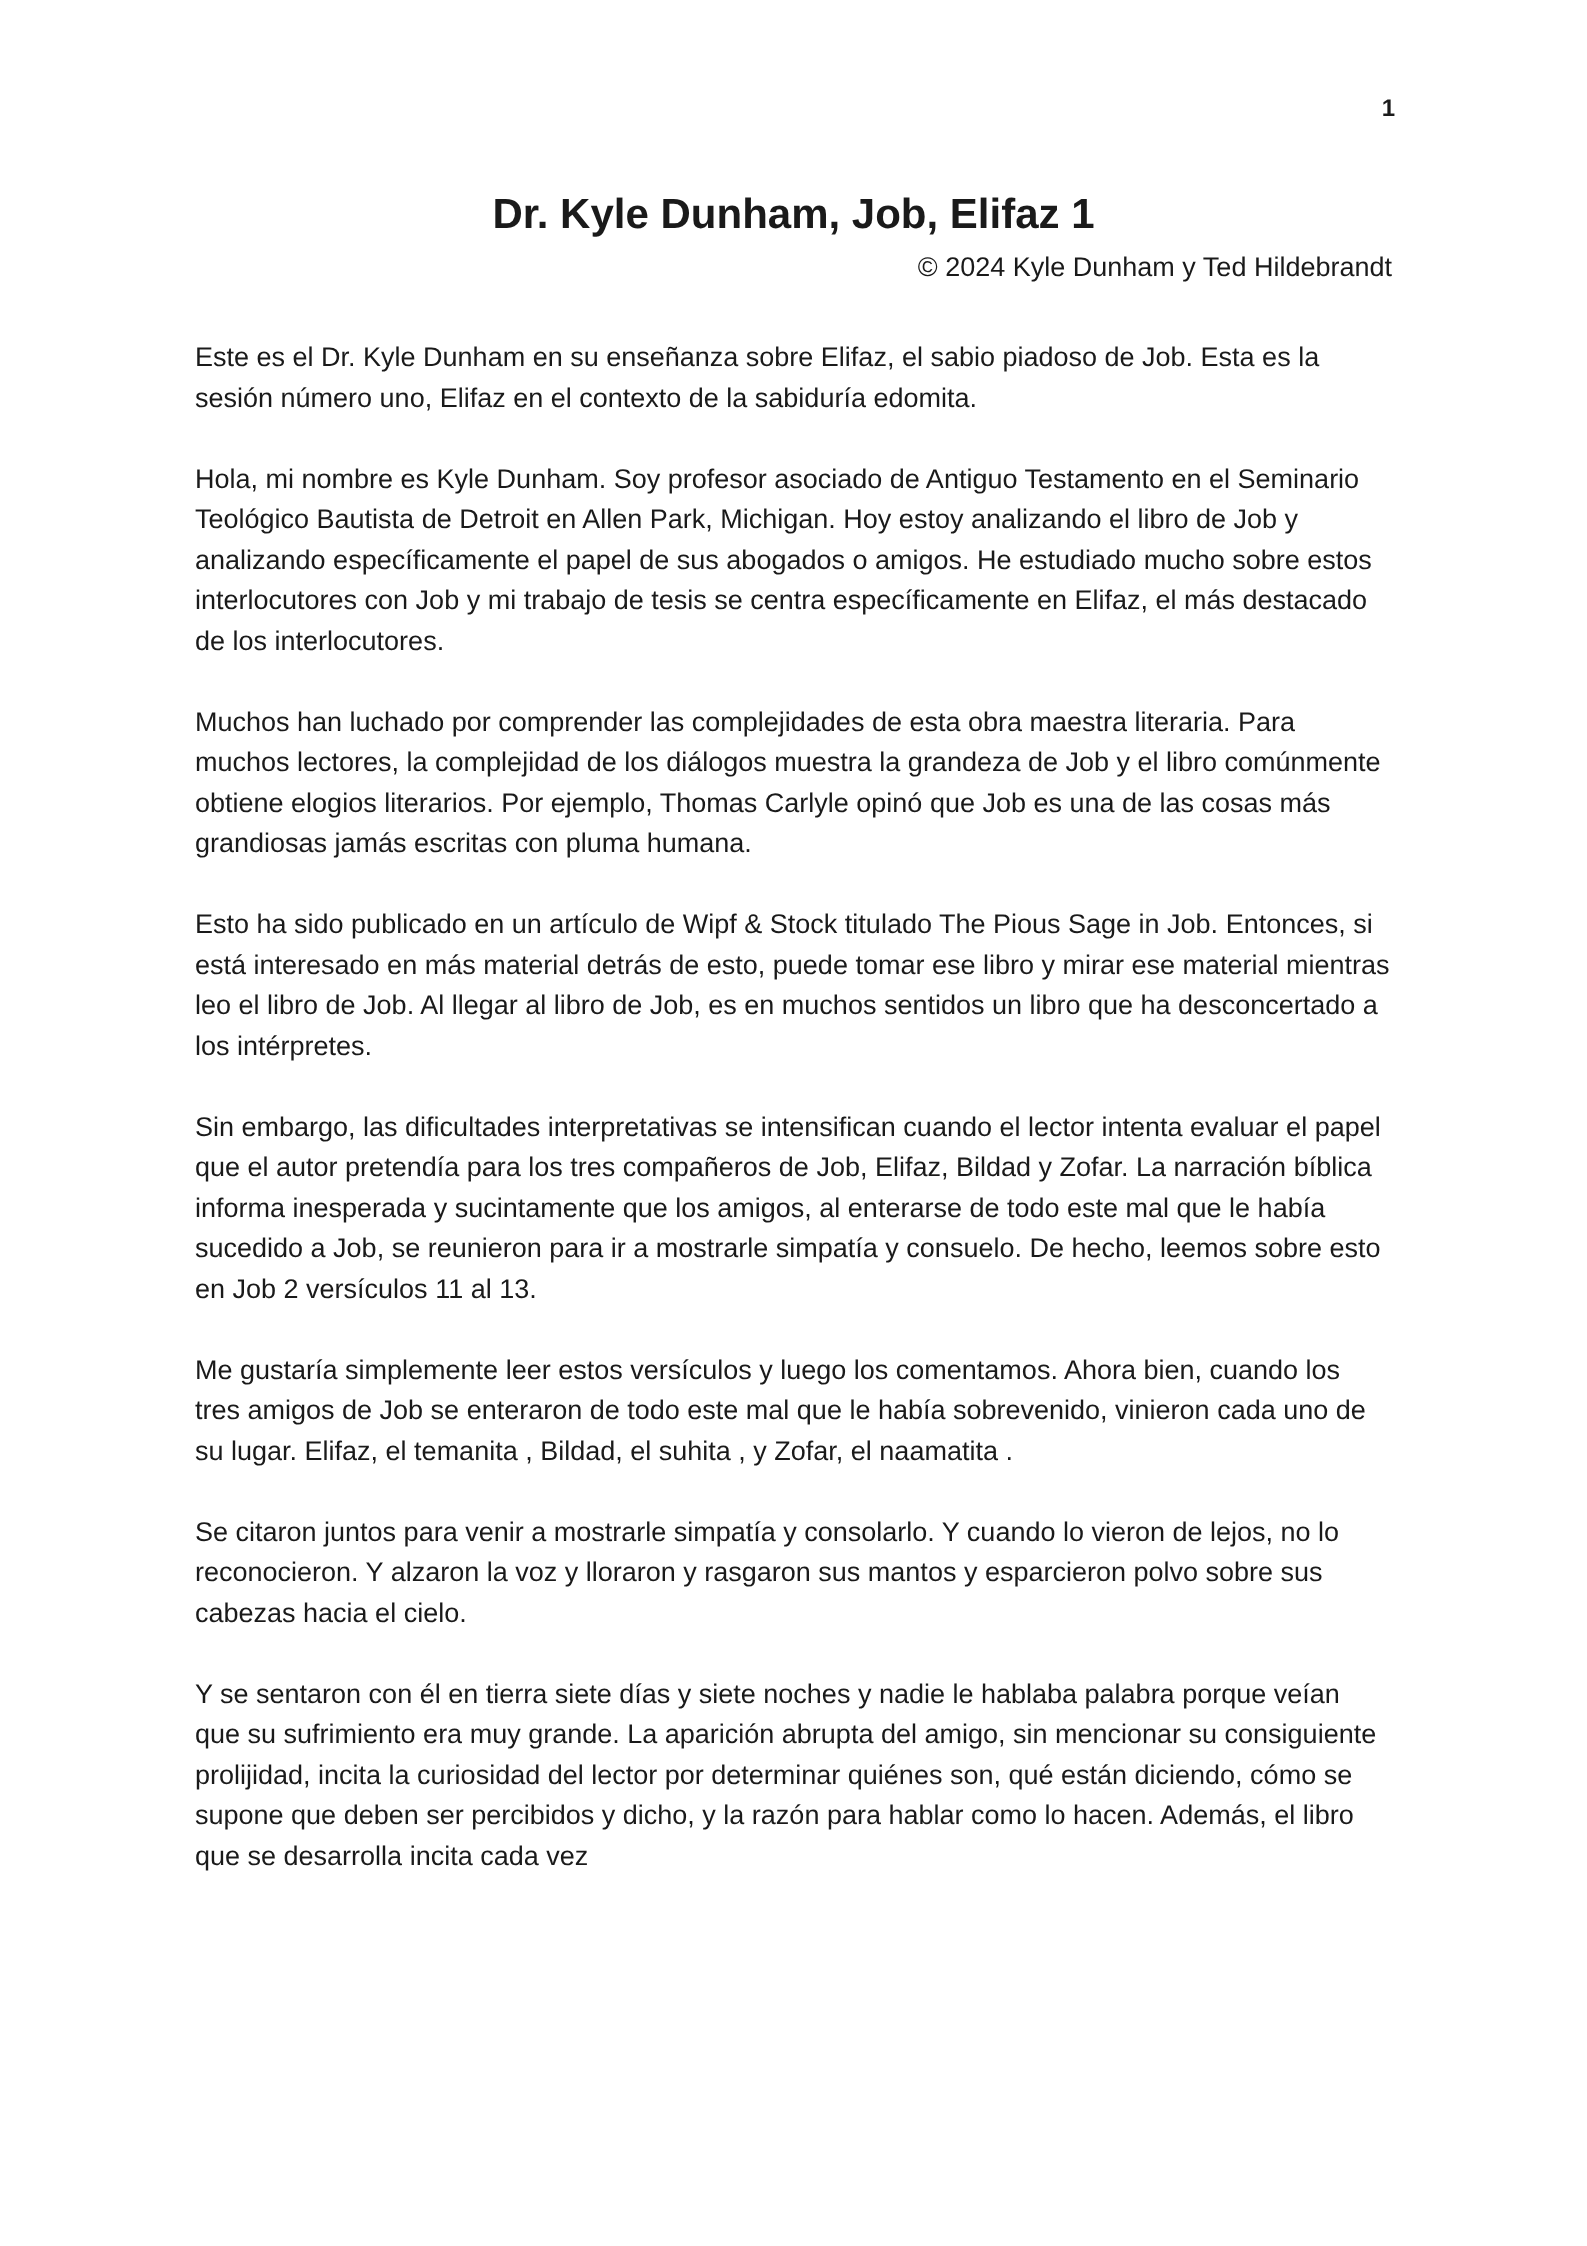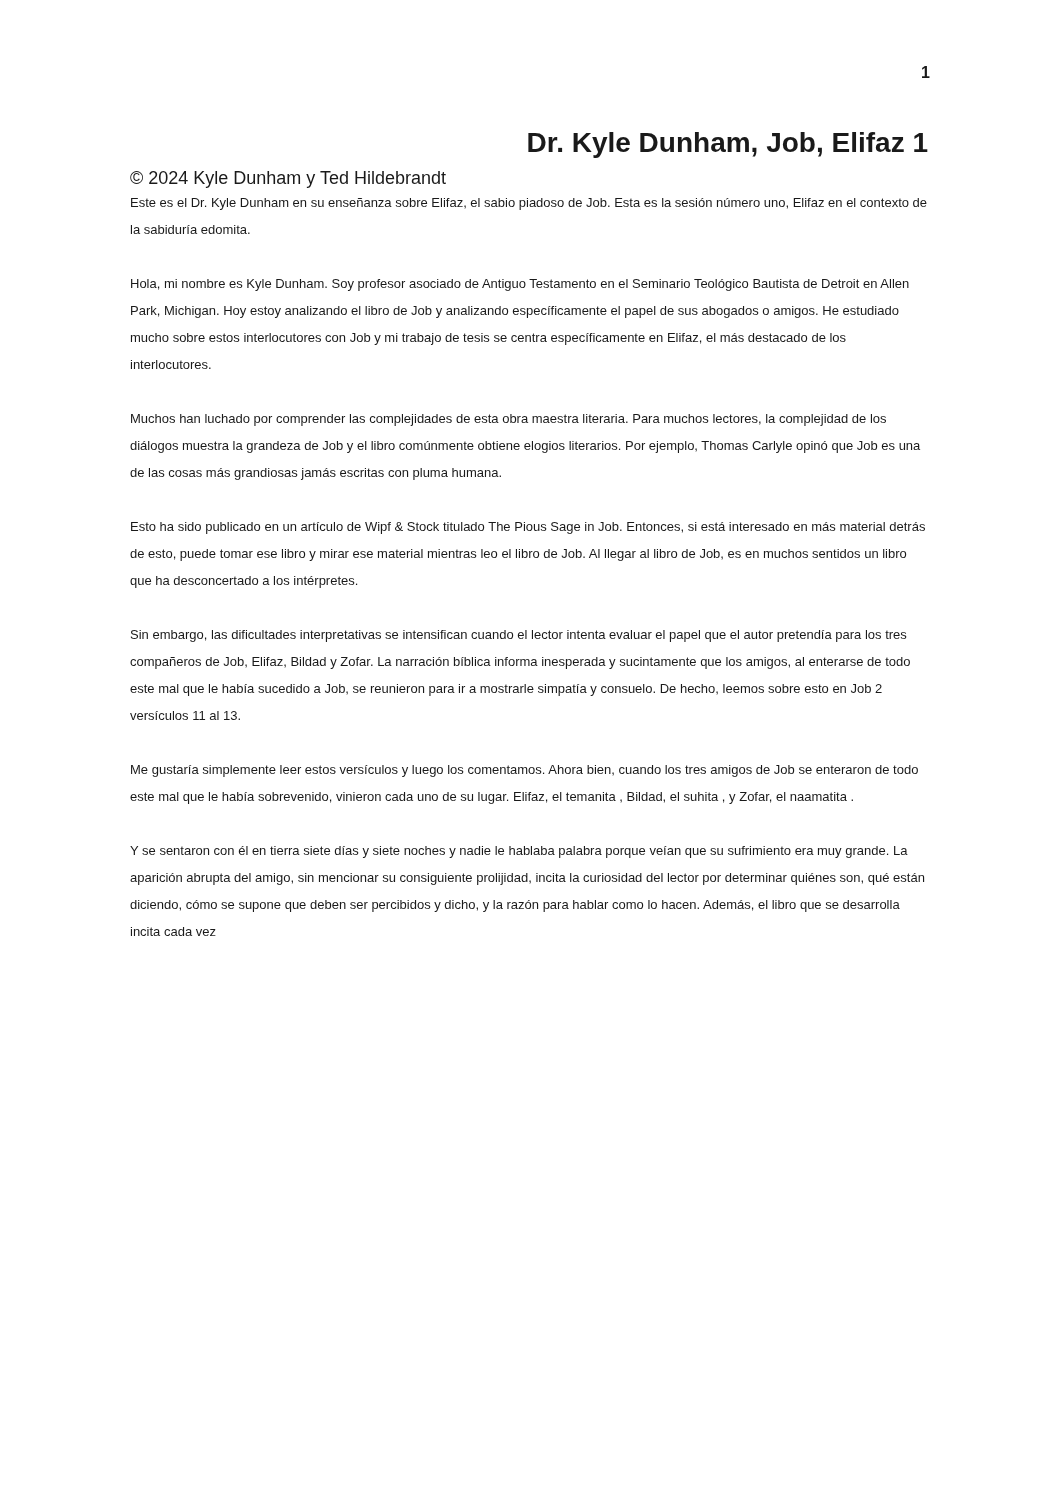--- a/index.html
+++ b/index.html
@@ -26,35 +26,36 @@
     color: #1a1a1a;
   }
   .content {
     position: absolute;
     top: 126px;
     left: 130px;
     right: 130px;
   }
   .doc-title {
     margin: 0;
-    text-align: right;
+    text-align: center;
     font-size: 28px;
     font-weight: bold;
     color: #1a1a1a;
     line-height: 1.2;
   }
   .doc-subtitle {
     margin: 8px 0 0 0;
-    text-align: left;
+    text-align: right;
     font-size: 18px;
     font-weight: normal;
     color: #1a1a1a;
   }
   .document-body {
-    font-size: 13px;
+    margin-top: 36px;
+    font-size: 18px;
     line-height: 27px;
     text-align: left;
   }
   .document-body p {
     margin: 0 0 27px 0;
   }
 </style>
 </head>
 <body>
 
@@ -68,18 +69,19 @@
 
     <div class="doc-subtitle">© 2024 Kyle Dunham y Ted Hildebrandt</div>
 
     <div class="document-body">
         <p>Este es el Dr. Kyle Dunham en su enseñanza sobre Elifaz, el sabio piadoso de Job. Esta es la sesión número uno, Elifaz en el contexto de la sabiduría edomita.</p>
         <p>Hola, mi nombre es Kyle Dunham. Soy profesor asociado de Antiguo Testamento en el Seminario Teológico Bautista de Detroit en Allen Park, Michigan. Hoy estoy analizando el libro de Job y analizando específicamente el papel de sus abogados o amigos. He estudiado mucho sobre estos interlocutores con Job y mi trabajo de tesis se centra específicamente en Elifaz, el más destacado de los interlocutores.</p>
         <p>Muchos han luchado por comprender las complejidades de esta obra maestra literaria. Para muchos lectores, la complejidad de los diálogos muestra la grandeza de Job y el libro comúnmente obtiene elogios literarios. Por ejemplo, Thomas Carlyle opinó que Job es una de las cosas más grandiosas jamás escritas con pluma humana.</p>
         <p>Esto ha sido publicado en un artículo de Wipf &amp; Stock titulado The Pious Sage in Job. Entonces, si está interesado en más material detrás de esto, puede tomar ese libro y mirar ese material mientras leo el libro de Job. Al llegar al libro de Job, es en muchos sentidos un libro que ha desconcertado a los intérpretes.</p>
         <p>Sin embargo, las dificultades interpretativas se intensifican cuando el lector intenta evaluar el papel que el autor pretendía para los tres compañeros de Job, Elifaz, Bildad y Zofar. La narración bíblica informa inesperada y sucintamente que los amigos, al enterarse de todo este mal que le había sucedido a Job, se reunieron para ir a mostrarle simpatía y consuelo. De hecho, leemos sobre esto en Job 2 versículos 11 al 13.</p>
         <p>Me gustaría simplemente leer estos versículos y luego los comentamos. Ahora bien, cuando los tres amigos de Job se enteraron de todo este mal que le había sobrevenido, vinieron cada uno de su lugar. Elifaz, el temanita , Bildad, el suhita , y Zofar, el naamatita .</p>
+        <p>Se citaron juntos para venir a mostrarle simpatía y consolarlo. Y cuando lo vieron de lejos, no lo reconocieron. Y alzaron la voz y lloraron y rasgaron sus mantos y esparcieron polvo sobre sus cabezas hacia el cielo.</p>
         <p>Y se sentaron con él en tierra siete días y siete noches y nadie le hablaba palabra porque veían que su sufrimiento era muy grande. La aparición abrupta del amigo, sin mencionar su consiguiente prolijidad, incita la curiosidad del lector por determinar quiénes son, qué están diciendo, cómo se supone que deben ser percibidos y dicho, y la razón para hablar como lo hacen. Además, el libro que se desarrolla incita cada vez</p>
       </div>
 
   </div>
 
 </div>
 
 </body></html>

